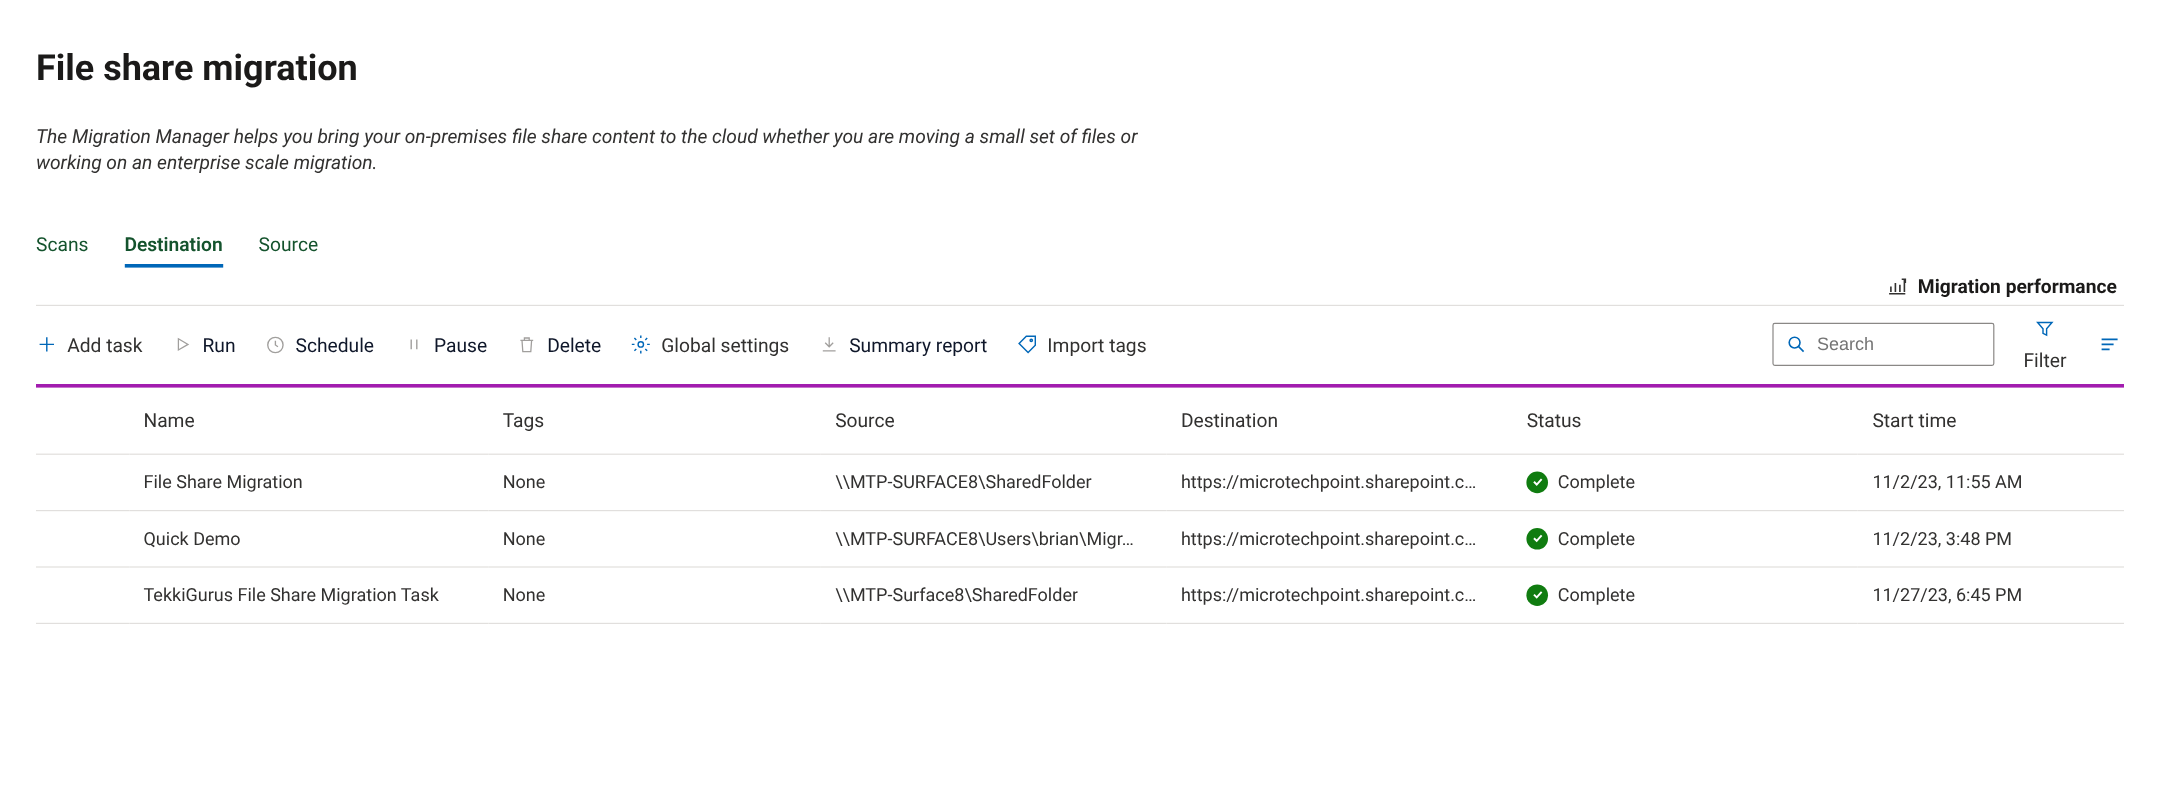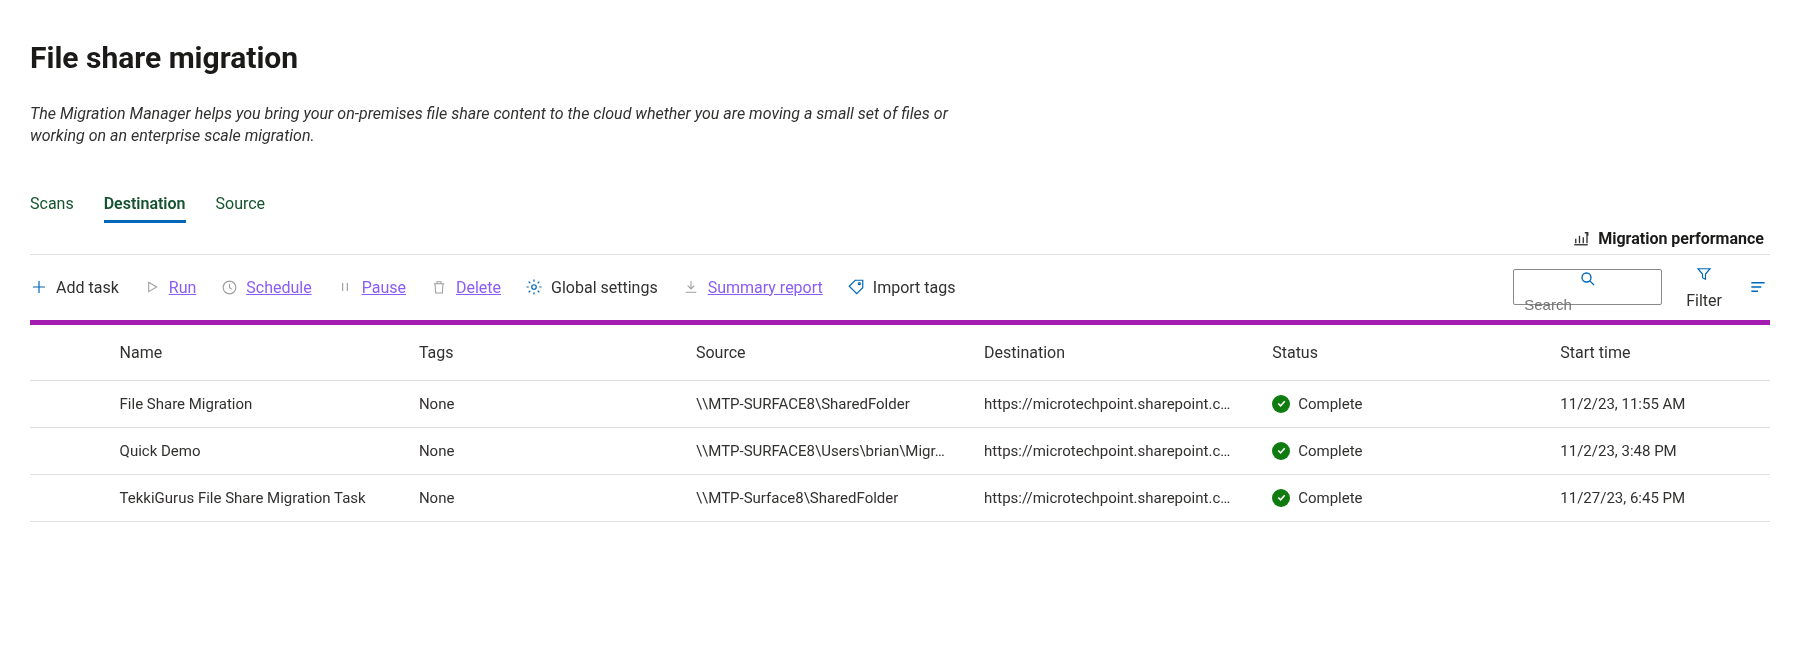--- a/index.html
+++ b/index.html
@@ -68,48 +68,46 @@
     cursor:pointer;
   }
   .divider {
     border-top:1px solid #e1dfdd;
     margin-top:6px;
   }
   .toolbar {
     display:flex;
     align-items:center;
     padding:10px 0 10px 0;
-    border-bottom:5px solid #a21caf;
+    border-bottom:3px solid #a21caf;
     gap:24px;
   }
   .toolbar .cmd {
     display:flex;
     align-items:center;
     gap:8px;
     font-size:16px;
     cursor:pointer;
     color:#323130;
   }
   .toolbar .cmd.disabled {
-    color:#8b5cf6;
+    color:#0f172a;
     cursor:default;
-    text-decoration:underline;
   }
   .toolbar .cmd .icon { width:18px; height:18px; display:flex; align-items:center; justify-content:center; }
   .toolbar .spacer { flex:1; }
   .searchbox {
     display:flex;
     align-items:center;
     border:1px solid #8a8886;
     border-radius:2px;
-    width:149px;
+    width:185px;
     height:36px;
     padding:0 10px;
     gap:8px;
-    flex-direction:column;
   }
   .searchbox input {
     border:none;
     outline:none;
     font-size:15px;
     width:100%;
     background:transparent;
     color:#323130;
   }
   .filter-btn {

